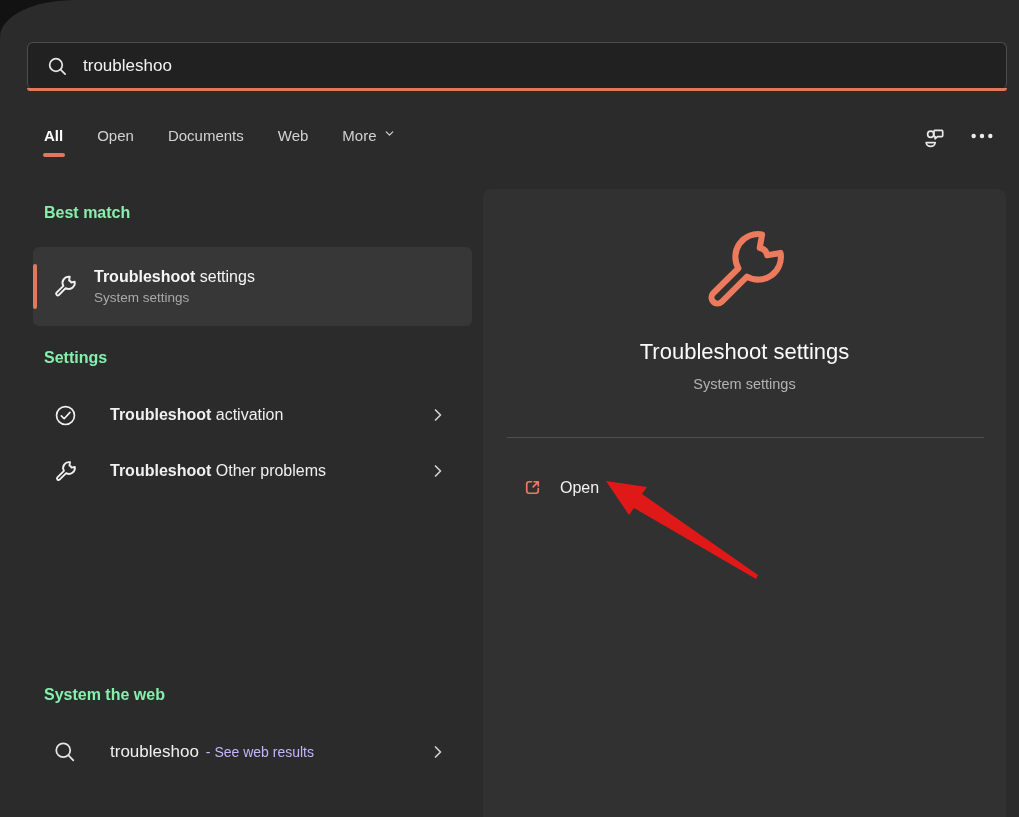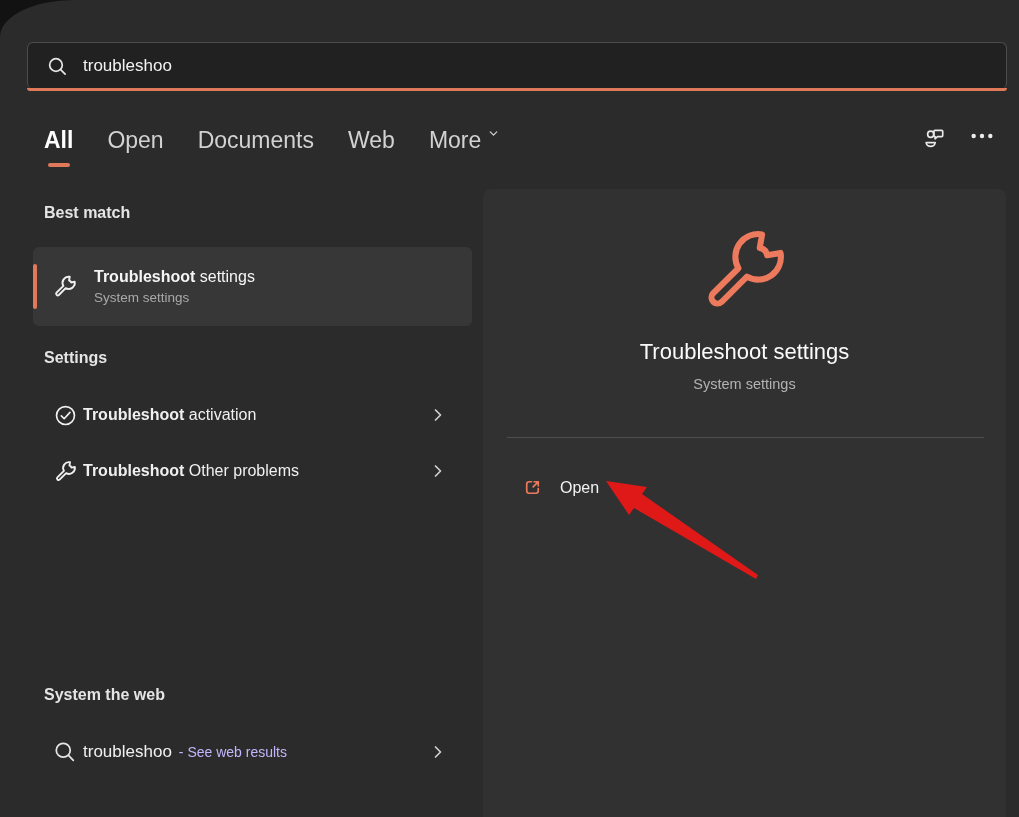--- a/index.html
+++ b/index.html
@@ -26,49 +26,49 @@
     content:""; position:absolute; left:-1px; right:-1px; bottom:-2px; height:3px;
     background:#e0795a; border-radius:0 0 6px 6px;
   }
   .searchbox input {
     flex:1; background:transparent; border:none; outline:none;
     color:#f2f2f2; font-size:17px; font-family:inherit;
   }
 
   
   .tabs { position:absolute; left:44px; top:127px; display:flex; gap:34px; align-items:center; }
-  .tab { position:relative; font-size:23px; color:#d2d2d2; cursor:default; display:flex; gap:6px; }
+  .tab { position:relative; font-size:15px; color:#d2d2d2; cursor:default; display:flex; gap:6px; }
   .tab.active { color:#ffffff; font-weight:700; }
   .tab.active .tab-underline {
     position:absolute; left:50%; transform:translateX(-50%); bottom:-13px;
     width:22px; height:4px; border-radius:2px; background:#e0795a;
   }
   .header-icons { position:absolute; right:23px; top:122px; display:flex; gap:20px; align-items:center; }
   .hicon { width:28px; height:28px; display:flex; align-items:center; justify-content:center; }
 
   
-  .sec-header { position:absolute; left:44px; font-size:16px; font-weight:700; color:#e5e5e5; }
+  .sec-header { position:absolute; left:44px; font-size:16px; font-weight:700; color:#86efac; }
 
   
   .bm-card {
     position:absolute; left:33px; top:247px; width:439px; height:79px;
     background:#373737; border-radius:6px;
     display:flex; align-items:center; padding-left:19px;
   }
   .bm-accent { position:absolute; left:0; top:17px; width:4px; height:45px; border-radius:3px; background:#e0795a; }
   .bm-text { margin-left:16px; }
   .bm-title { font-size:16px; color:#f5f5f5; }
   .lbl-strong { font-weight:700; }
   .bm-sub { font-size:13.5px; color:#a9a9a9; margin-top:4px; }
 
   
   .rows { position:absolute; left:33px; top:387px; width:439px; }
   .row { height:56px; display:flex; align-items:center; padding-left:19px; border-radius:6px; }
   .row-icon { width:26px; height:26px; display:flex; align-items:center; justify-content:center; flex:0 0 26px; }
-  .row-label { margin-left:5px; font-size:16px; color:#f0f0f0;text-align:right; }
+  .row-label { margin-left:32px; font-size:16px; color:#f0f0f0;text-align:right; }
   .chev { margin-left:auto; margin-right:27px; display:flex; align-items:center; }
 
   .web-rows { position:absolute; left:33px; top:724px; width:439px; }
   .web-query { font-size:17px; color:#f0f0f0; }
   .web-suffix { font-size:14px; color:#c4b5fd; margin-left:7px; }
 
   
   .preview {
     position:absolute; left:483px; top:189px; width:523px; height:628px;
     background:#313131; border-radius:8px 8px 0 0;

